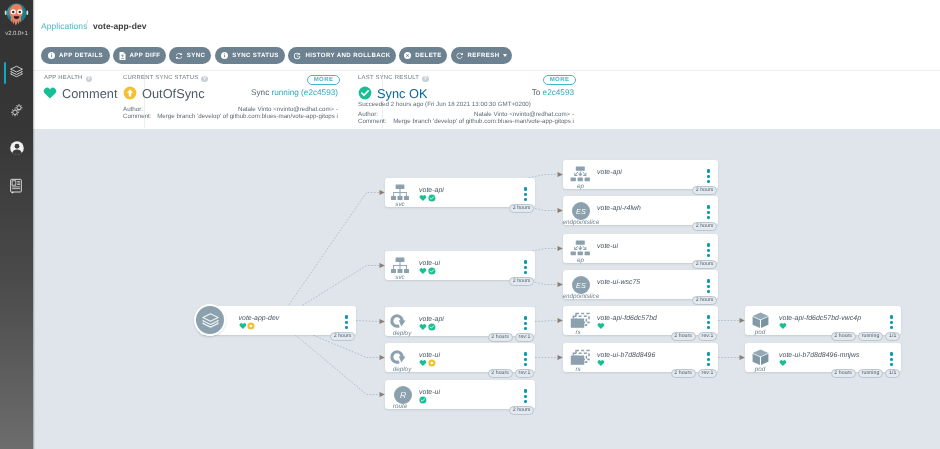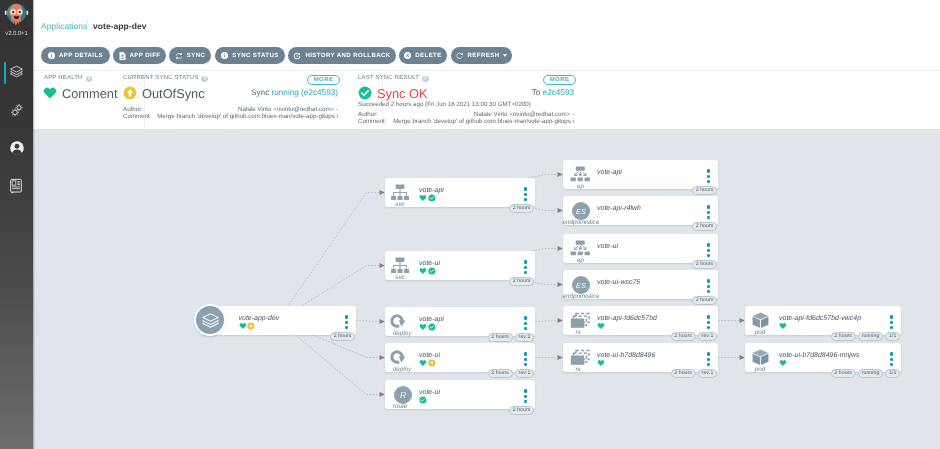--- a/index.html
+++ b/index.html
@@ -236,21 +236,21 @@
         <div class="st-more" style="right:0px;top:4.5px;width:33px">
           <span>MORE</span>
         </div>
         <div class="st-big" style="left:0px;top:15.5px">
           <span class="bi">
             <svg width="14" height="14" viewBox="0 0 16 16">
               <circle cx="8" cy="8" r="7.3" fill="#18be94"></circle>
               <path d="M4.4 8.2 6.8 10.6 11.6 5.5" fill="none" stroke="#fff" stroke-width="1.9" stroke-linecap="round" stroke-linejoin="round"></path>
             </svg>
           </span>
-          <span style="color:#ef4444">Sync OK</span>
+          <span style="color:#0369a1">Sync OK</span>
         </div>
         <div class="st-rev" style="right:2px;top:17.5px"><span>To</span> <b>e2c4593</b></div>
         <div class="st-sm" style="left:0px;top:31px">Succeeded 2 hours ago (Fri Jun 18 2021 13:00:30 GMT+0200)</div>
         <div class="st-sm" style="left:0px;top:40.5px">Author:</div>
         <div class="st-sm" style="right:2px;top:40.5px">Natale Vinto &lt;nvinto@redhat.com&gt; -</div>
         <div class="st-sm" style="left:0px;top:47.5px">Comment:</div>
         <div class="st-sm" style="right:2px;top:47.5px">Merge branch 'develop' of github.com:blues-man/vote-app-gitops i</div>
       </div>
 <div class="hr2"></div>
 <div id="graph">

